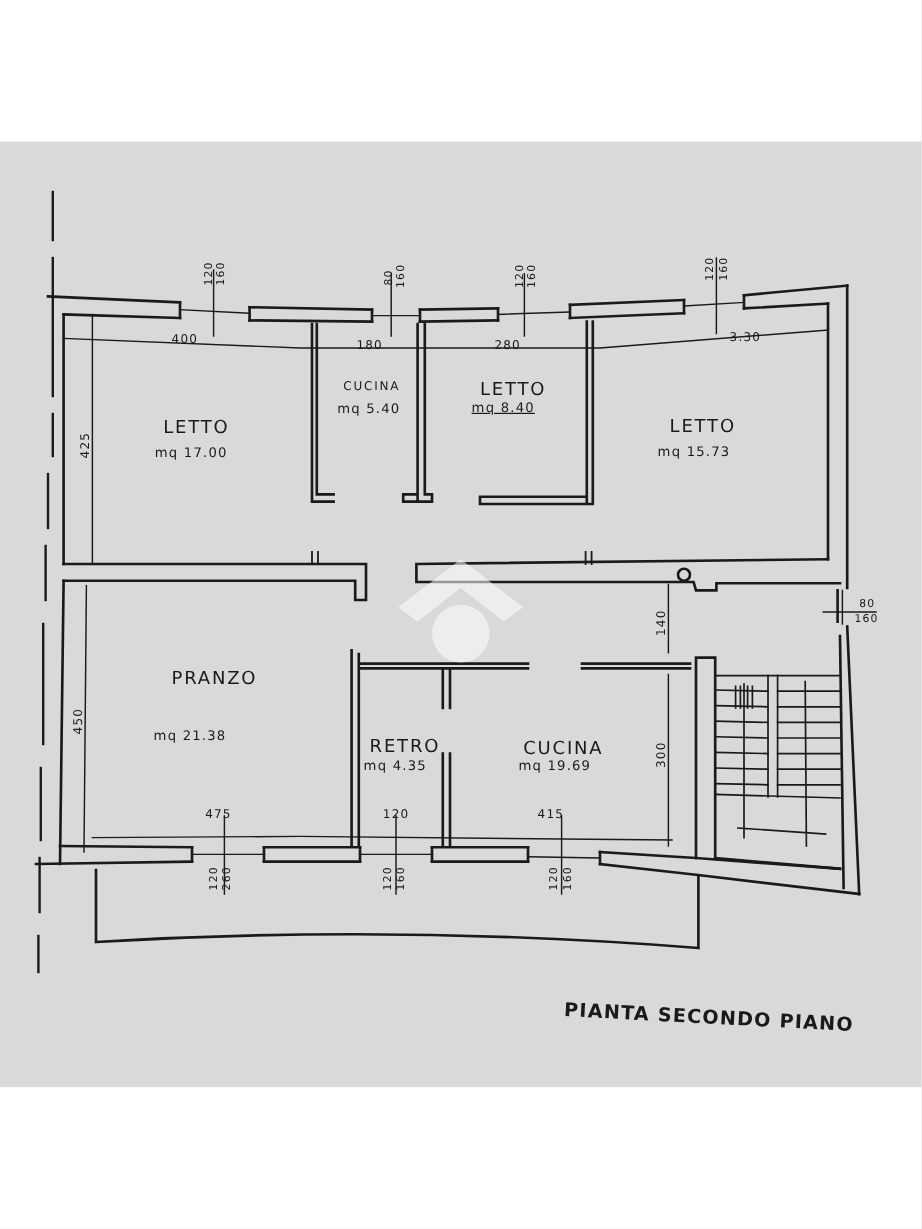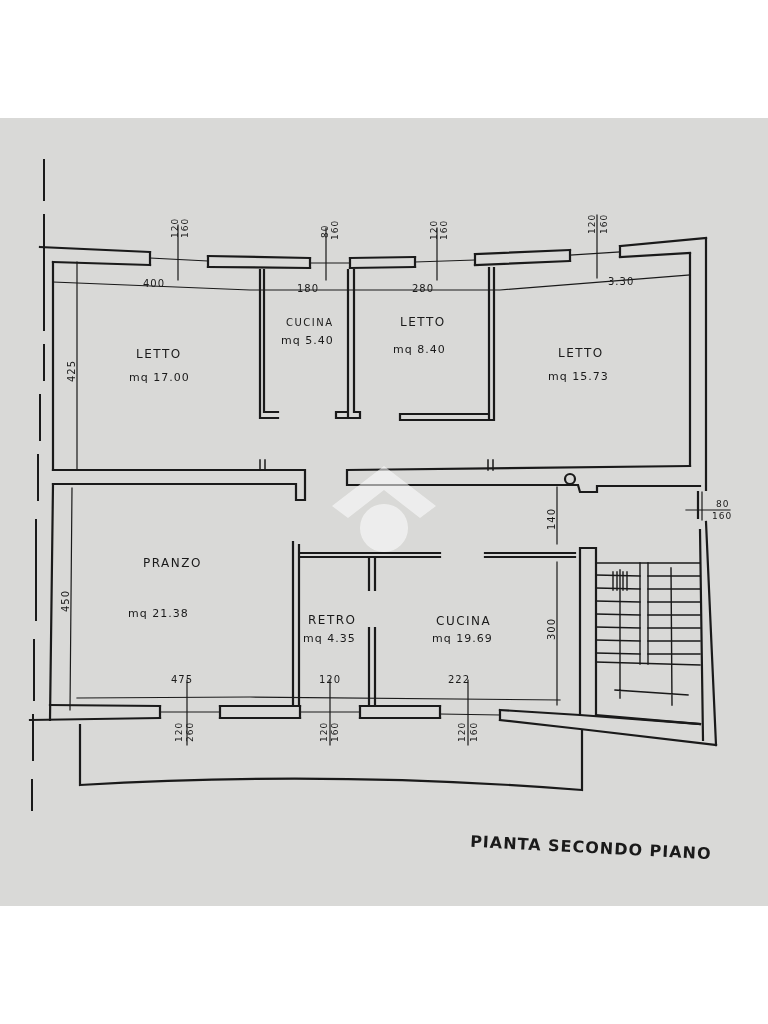--- a/index.html
+++ b/index.html
@@ -1,20 +1,20 @@
 <!DOCTYPE html>
 <html><head>
 <meta charset="utf-8">
 <style>
   html, body { margin: 0; padding: 0; }
   body { width: 768px; height: 1024px; background: #ffffff; position: relative; overflow: hidden; font-family: "DejaVu Sans", sans-serif; }
   #sheet { position: absolute; left: 0; top: 118px; width: 768px; height: 788px; background: #d9d9d7; }
   #plan { position: absolute; left: 0; top: 0; width: 768px; height: 1024px; }
   .lbl { position: absolute; font-family: "DejaVu Sans", sans-serif; color: #1a1a1a; font-size: 11px; letter-spacing: 1px; white-space: nowrap; }
-  .room-name { font-size: 12px; letter-spacing: 1.5px; }
+  .room-name { font-size: 15px; letter-spacing: 1.5px; }
   .room-area { font-size: 11px; letter-spacing: 1px; text-align: right; }
   .dim { font-size: 10px; color: #1a1a1a; }
   .vert { transform: rotate(-90deg); transform-origin: left top; }
   .title { font-size: 16px; font-weight: bold; letter-spacing: 1px; transform: rotate(3deg); }
   .wm { position: absolute; left: 332px; top: 466px; width: 104px; height: 90px; opacity: 0.55; }
 </style>
 </head>
 <body>
 
 <div id="sheet"></div>
@@ -94,21 +94,21 @@
   <circle cx="52" cy="62" r="24" fill="#ffffff"></circle>
 </svg>
 
 <div class="lbl room-name" style="left:136px;top:347px;">LETTO</div>
 <div class="lbl room-area" style="left:129px;top:371px;">mq 17.00</div>
 
 <div class="lbl room-name" style="left:286px;top:317px;font-size:10px;">CUCINA</div>
 <div class="lbl room-area" style="left:281px;top:334px;">mq 5.40</div>
 
 <div class="lbl room-name" style="left:400px;top:315px;">LETTO</div>
-<div class="lbl room-area" style="left:393px;top:343px;">mq 8.40</div>
+<div class="lbl room-area" style="left:393px;top:333px;text-decoration:underline;">mq 8.40</div>
 
 <div class="lbl room-name" style="left:558px;top:346px;">LETTO</div>
 <div class="lbl room-area" style="left:548px;top:370px;">mq 15.73</div>
 
 <div class="lbl room-name" style="left:143px;top:556px;">PRANZO</div>
 <div class="lbl room-area" style="left:128px;top:607px;">mq 21.38</div>
 
 <div class="lbl room-name" style="left:308px;top:613px;">RETRO</div>
 <div class="lbl room-area" style="left:303px;top:632px;">mq 4.35</div>
 
@@ -116,21 +116,21 @@
 <div class="lbl room-area" style="left:432px;top:632px;">mq 19.69</div>
 
 <div class="lbl dim" style="left:143px;top:278px;">400</div>
 <div class="lbl dim vert" style="left:66px;top:382px;">425</div>
 <div class="lbl dim" style="left:297px;top:283px;">180</div>
 <div class="lbl dim" style="left:412px;top:283px;">280</div>
 <div class="lbl dim" style="left:578px;top:276px;margin-left:30px;">3.30</div>
 <div class="lbl dim vert" style="left:60px;top:612px;">450</div>
 <div class="lbl dim" style="left:171px;top:674px;">475</div>
 <div class="lbl dim" style="left:319px;top:674px;">120</div>
-<div class="lbl dim" style="left:448px;top:674px;">222</div>
+<div class="lbl dim" style="left:448px;top:674px;">415</div>
 <div class="lbl dim vert" style="left:546px;top:530px;">140</div>
 <div class="lbl dim vert" style="left:546px;top:640px;">300</div>
 
 <div class="lbl dim vert" style="left:170px;top:238px;font-size:9px;">120</div>
 <div class="lbl dim vert" style="left:180px;top:238px;font-size:9px;">160</div>
 <div class="lbl dim vert" style="left:320px;top:238px;font-size:9px;">80</div>
 <div class="lbl dim vert" style="left:330px;top:240px;font-size:9px;">160</div>
 <div class="lbl dim vert" style="left:429px;top:240px;font-size:9px;">120</div>
 <div class="lbl dim vert" style="left:439px;top:240px;font-size:9px;">160</div>
 <div class="lbl dim vert" style="left:587px;top:234px;font-size:9px;">120</div>

